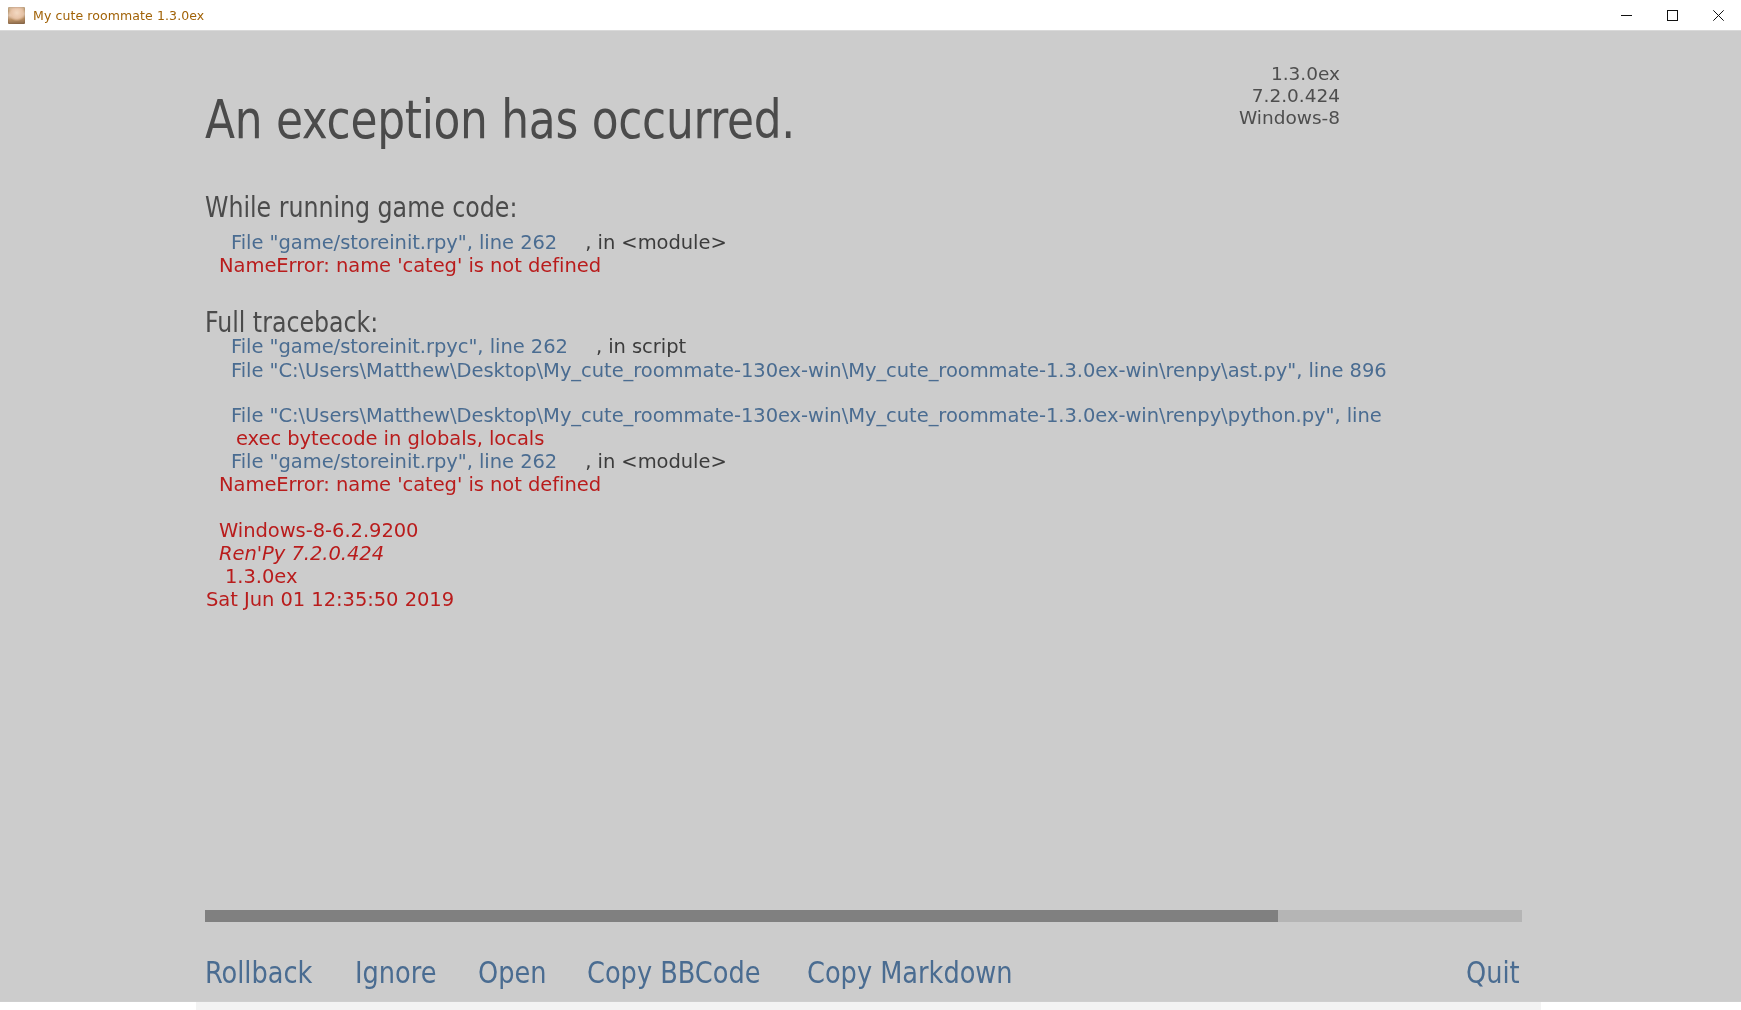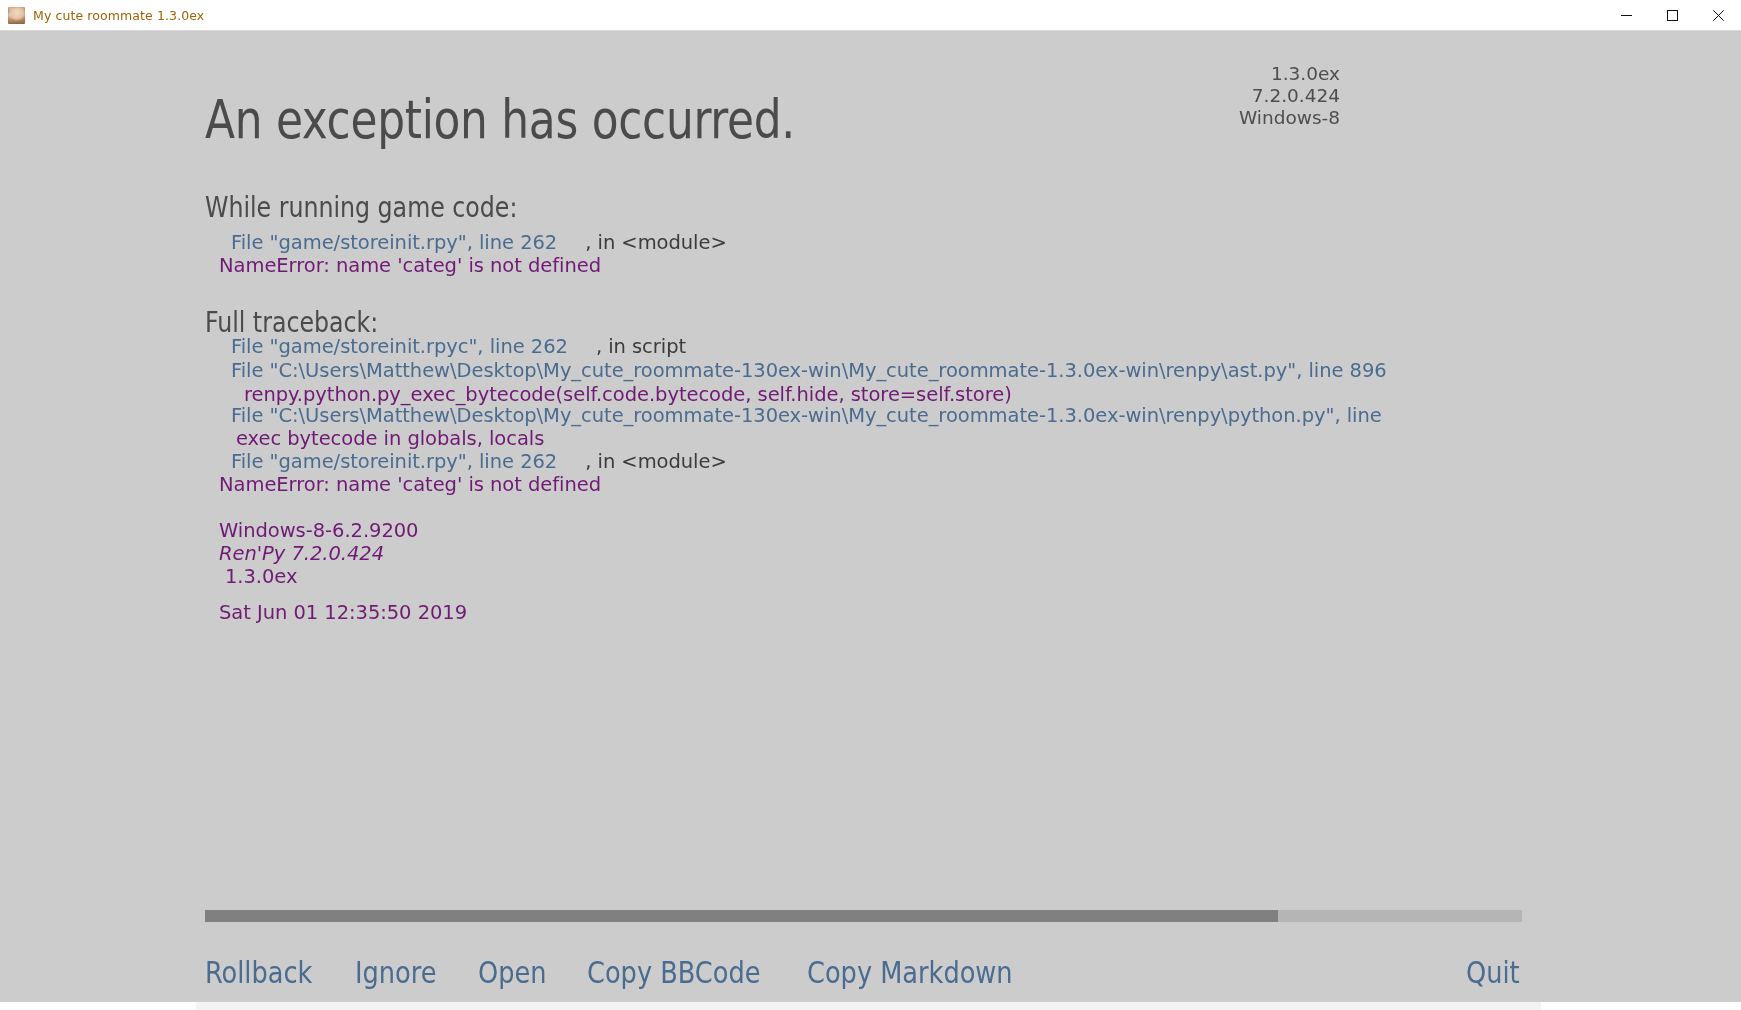--- a/index.html
+++ b/index.html
@@ -115,21 +115,21 @@
     transform: scaleX(0.94);
     transform-origin: left center;
   }
   #head-running { top: 160px; }
   #head-traceback { top: 275px; }
 
   .tb-line {
     position: absolute;
     font-size: 19.5px;
     line-height: 24px;
-    color: #701a75;
+    color: #b91c1c;
     white-space: nowrap;
     letter-spacing: -0.05px;
   }
   .tb-line.link { color: #4a6c91; }
   .tb-line .plain { color: #3c3c3c; margin-left: 28px; }
 
   
   #l1 { left: 231px; top: 200px; }
   #l2 { left: 219px; top: 223px; }
 
@@ -139,21 +139,21 @@
   #t3 { left: 244px; top: 352px; }
   #t4 { left: 231px; top: 373px; }
   #t5 { left: 236px; top: 396px; }
   #t6 { left: 231px; top: 419px; }
   #t7 { left: 219px; top: 442px; }
 
   
   #e1 { left: 219px; top: 488px; }
   #e2 { left: 219px; top: 511px; font-style: italic; }
   #e3 { left: 225px; top: 534px; }
-  #e4 { left: 219px; top: 557px; margin-top: 13px; }
+  #e4 { left: 206px; top: 557px; }
 
   
   #scrollbar-track {
     position: absolute;
     left: 205px;
     top: 879px;
     width: 1317px;
     height: 12px;
     background: #b5b5b5;
   }
@@ -256,21 +256,20 @@
     <div class="tb-line" id="l2">NameError: name 'categ' is not defined</div>
 
     <div class="section-head" id="head-traceback">Full traceback:</div>
 
     <div class="tb-line link" id="t1">
       <span>File "game/storeinit.rpyc", line 262</span><span class="plain">, in script</span>
     </div>
     <div class="tb-line link" id="t2">
       <span>File "C:\Users\Matthew\Desktop\My_cute_roommate-130ex-win\My_cute_roommate-1.3.0ex-win\renpy\ast.py", line 896</span>
     </div>
-    <div class="tb-line" id="t3">renpy.python.py_exec_bytecode(self.code.bytecode, self.hide, store=self.store)</div>
     <div class="tb-line link" id="t4">
       <span>File "C:\Users\Matthew\Desktop\My_cute_roommate-130ex-win\My_cute_roommate-1.3.0ex-win\renpy\python.py", line</span>
     </div>
     <div class="tb-line" id="t5">exec bytecode in globals, locals</div>
     <div class="tb-line link" id="t6">
       <span>File "game/storeinit.rpy", line 262</span><span class="plain">, in &lt;module&gt;</span>
     </div>
     <div class="tb-line" id="t7">NameError: name 'categ' is not defined</div>
 
     <div class="tb-line" id="e1">Windows-8-6.2.9200</div>

